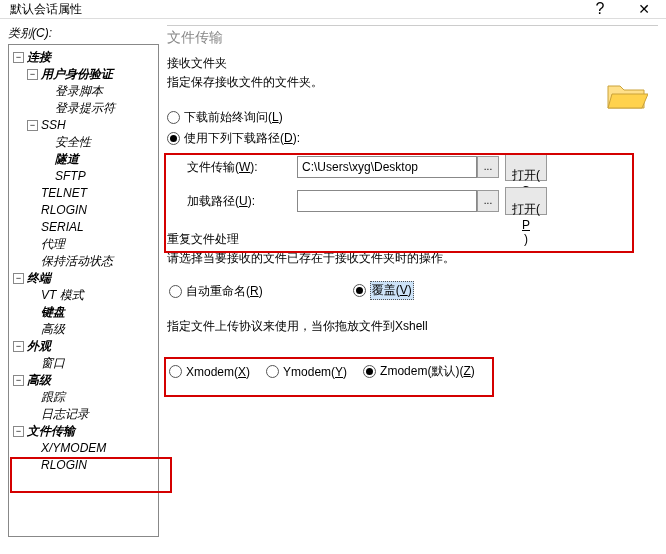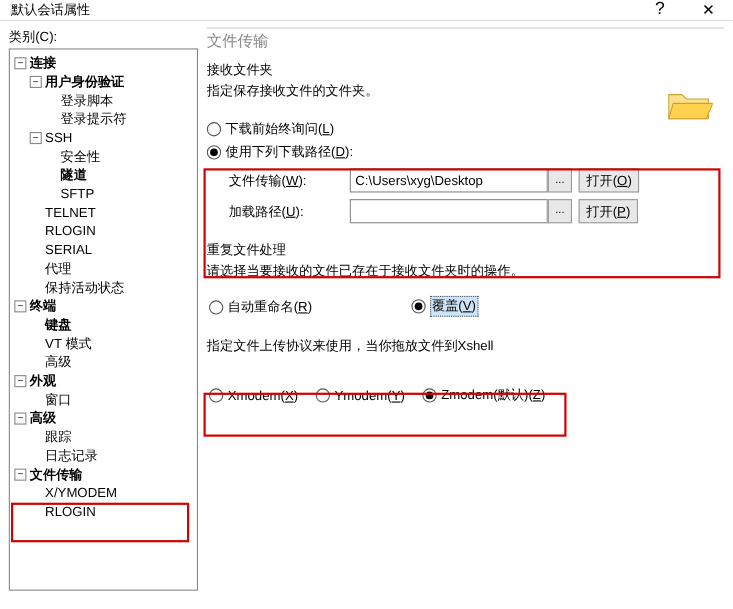--- a/index.html
+++ b/index.html
@@ -27,24 +27,25 @@
     align-items: center;
     justify-content: center;
     font-size: 14px;
   }
   .main {
     display: flex;
     height: calc(100% - 30px);
     padding: 6px 8px;
   }
   .left {
-    width: 172px;
+    width: 151px;
     display: flex;
     flex-direction: column;
     margin-right: 8px;
+    font-style: italic;
   }
   .cat-label {
     margin-bottom: 2px;
   }
   .tree-box {
     border: 1px solid #888;
     flex: 1;
     overflow: auto;
     padding: 4px 2px;
     line-height: 17px;
@@ -117,25 +118,26 @@
     line-height: 10px;
     display: flex;
     align-items: center;
     justify-content: center;
     margin-left: 0;
   }
   .open-btn {
     height: 22px;
     border: 1px solid #999;
     background: #e8e8e8;
-    padding: 0 6px;
+    padding: 13px 6px;
     margin-left: 6px;
     display: flex;
     align-items: center;
     font-size: 12px;
+    flex-direction: column;
   }
   .folder-icon {
     position: absolute;
     right: 10px;
     top: 55px;
   }
   .red-frame {
     border: 2px solid #d40000;
     position: absolute;
   }
@@ -240,27 +242,27 @@
         </li>
         <li class="node">
           <div class="nr">
               <span class="tog">−</span>
               <span class="ntxt bold">终端</span>
             </div>
           <ul>
             <li class="node">
                 <div class="nr">
                   <span style="width:14px"></span>
+                  <span class="ntxt">VT 模式</span>
+                </div>
+              </li>
+            <li class="node">
+                <div class="nr">
+                  <span style="width:14px"></span>
                   <span class="ntxt bold">键盘</span>
-                </div>
-              </li>
-            <li class="node">
-                <div class="nr">
-                  <span style="width:14px"></span>
-                  <span class="ntxt">VT 模式</span>
                 </div>
               </li>
             <li class="node">
                 <div class="nr">
                   <span style="width:14px"></span>
                   <span class="ntxt">高级</span>
                 </div>
               </li>
           </ul>
         </li>

